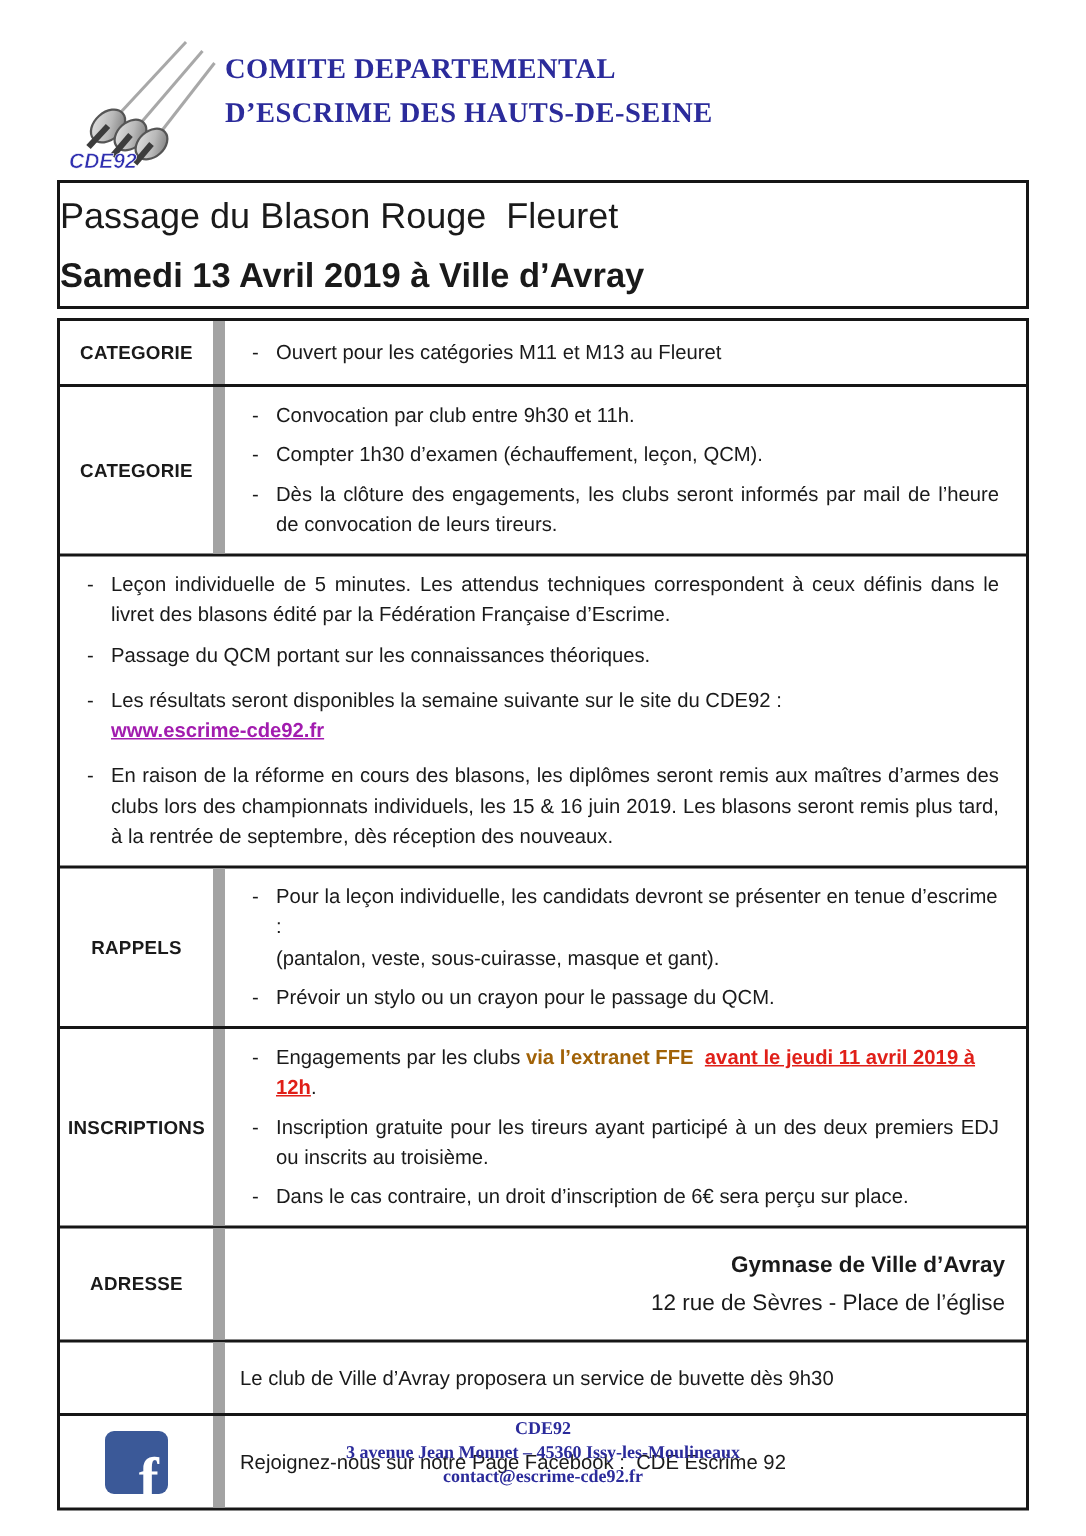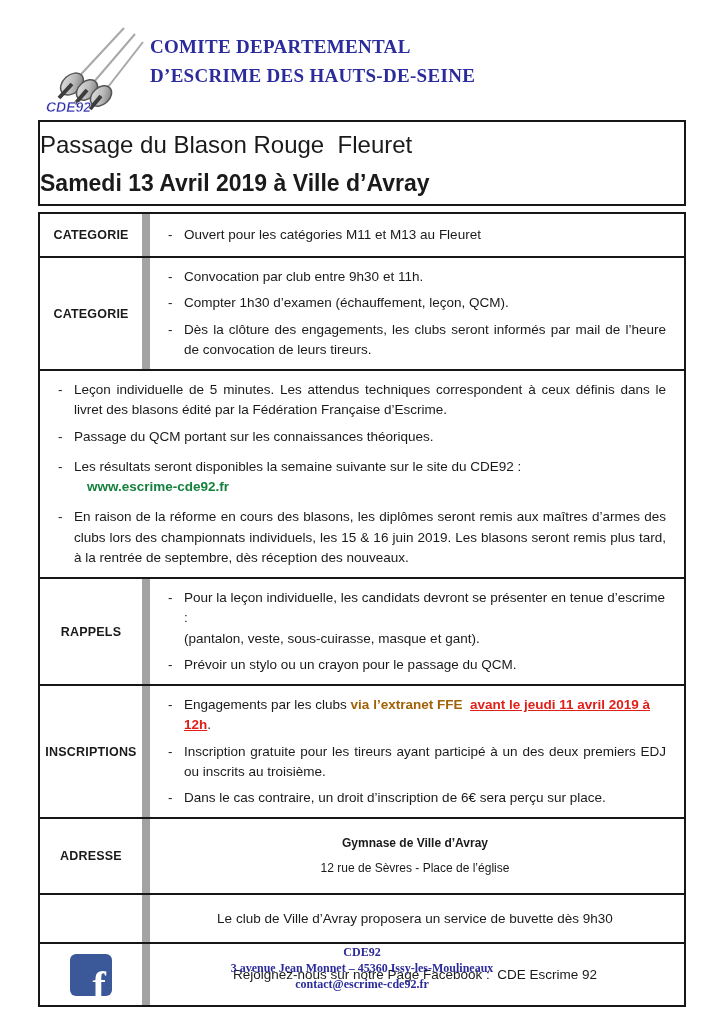--- a/index.html
+++ b/index.html
@@ -45,26 +45,26 @@
   .h-rappels      { min-height:82px; }
   .h-inscriptions { min-height:99px; }
   .h-adresse      { min-height:74px; }
   .h-buvette      { min-height:47px; }
   .h-facebook     { min-height:61px; }
   .bullet { display:flex; margin:3px 0; font-size:13.5px; line-height:1.5; }
   .bullet .dash { width:24px; padding-left:8px; flex-shrink:0; box-sizing:border-box; }
   .bullet .txt { flex:1; padding-right:4px; }
   .just { text-align:justify; }
   .blockline { display:block; }
-  .weblink { color:#15803d; font-weight:bold; cursor:pointer;margin-left:13px; }
+  .weblink { color:#a21caf; font-weight:bold; text-decoration:underline; cursor:pointer; }
   .red { color:#a16207; font-weight:bold; }
   .redu { color:#e01f18; font-weight:bold; text-decoration:underline; }
-  .center-lines { text-align:center; font-size:12px; line-height:25px; }
+  .center-lines { text-align:right; font-size:15px; line-height:25px; }
   .center-lines .bold { font-weight:bold; }
-  .single-center { text-align:center; font-size:13.5px; }
+  .single-center { text-align:left; font-size:13.5px; }
   .pre { white-space:pre-wrap; }
   .fb-cell { display:flex; align-items:center; justify-content:center; }
   .fb-icon {
     width:42px; height:42px; background:#3b5998; border-radius:6px;
     overflow:hidden; position:relative; cursor:pointer;
   }
   .fb-icon span {
     position:absolute; right:6px; bottom:-10px;
     color:#fff; font-weight:bold; font-size:40px;
     font-family:"Liberation Serif", serif; line-height:1;

